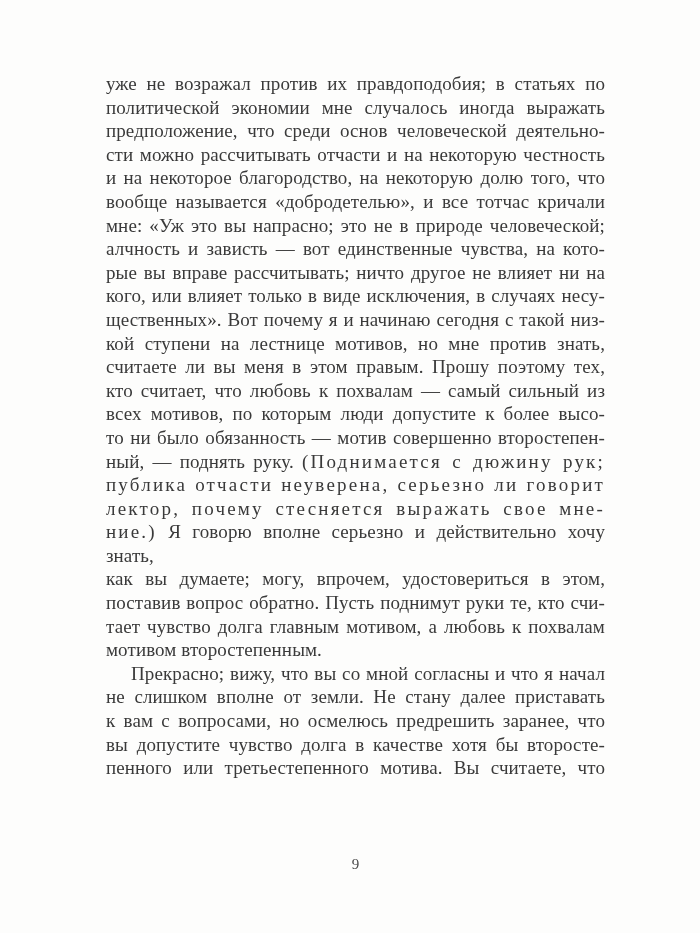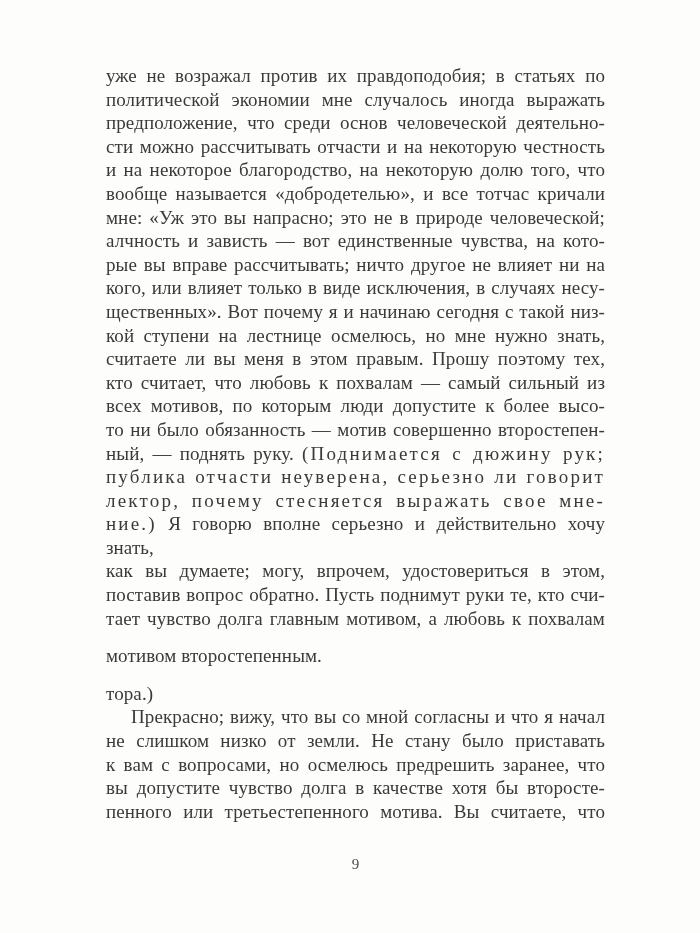--- a/index.html
+++ b/index.html
@@ -12,34 +12,33 @@
     width: 700px;
     height: 933px;
     background: #fdfdfc;
     overflow: hidden;
     font-family: "Liberation Serif", "DejaVu Serif", serif;
     color: #3a3a3a;
   }
   .text-block {
     position: absolute;
     left: 106px;
-    top: 64px;
+    top: 72px;
     width: 499px;
     font-size: 19px;
     line-height: 23.6px;
     letter-spacing: 0.1px;
   }
   .line {
     text-align: justify;
     text-align-last: justify;
     white-space: normal;
   }
   .line.last {
     text-align-last: left;
-    margin-top: 14px;
   }
   .line.indent {
     text-indent: 25px;
   }
   .spaced {
     letter-spacing: 2.2px;
   }
   .page-number {
     position: absolute;
     left: 106px;
@@ -59,34 +58,33 @@
       <div class="line"><span>политической экономии мне случалось иногда выражать</span></div>
       <div class="line"><span>предположение, что среди основ человеческой деятельно-</span></div>
       <div class="line"><span>сти можно рассчитывать отчасти и на некоторую честность</span></div>
       <div class="line"><span>и на некоторое благородство, на некоторую долю того, что</span></div>
       <div class="line"><span>вообще называется «добродетелью», и все тотчас кричали</span></div>
       <div class="line"><span>мне: «Уж это вы напрасно; это не в природе человеческой;</span></div>
       <div class="line"><span>алчность и зависть — вот единственные чувства, на кото-</span></div>
       <div class="line"><span>рые вы вправе рассчитывать; ничто другое не влияет ни на</span></div>
       <div class="line"><span>кого, или влияет только в виде исключения, в случаях несу-</span></div>
       <div class="line"><span>щественных». Вот почему я и начинаю сегодня с такой низ-</span></div>
-      <div class="line"><span>кой ступени на лестнице осмелюсь, но мне нужно знать,</span></div>
+      <div class="line"><span>кой ступени на лестнице мотивов, но мне против знать,</span></div>
       <div class="line"><span>считаете ли вы меня в этом правым. Прошу поэтому тех,</span></div>
       <div class="line"><span>кто считает, что любовь к похвалам — самый сильный из</span></div>
       <div class="line"><span>всех мотивов, по которым люди допустите к более высо-</span></div>
       <div class="line"><span>то ни было обязанность — мотив совершенно второстепен-</span></div>
       <div class="line"><span>ный, — поднять руку. </span><span class="spaced">(Поднимается с дюжину рук;</span></div>
       <div class="line"><span class="spaced">публика отчасти неуверена, серьезно ли говорит</span></div>
       <div class="line"><span class="spaced">лектор, почему стесняется выражать свое мне-</span></div>
       <div class="line"><span class="spaced">ние.)</span><span> Я говорю вполне серьезно и действительно хочу знать,</span></div>
       <div class="line"><span>как вы думаете; могу, впрочем, удостовериться в этом,</span></div>
       <div class="line"><span>поставив вопрос обратно. Пусть поднимут руки те, кто счи-</span></div>
       <div class="line"><span>тает чувство долга главным мотивом, а любовь к похвалам</span></div>
       <div class="line last"><span>мотивом второстепенным.</span></div>
-      <div class="line last"><span>тора.)</span></div>
       <div class="line indent"><span>Прекрасно; вижу, что вы со мной согласны и что я начал</span></div>
-      <div class="line"><span>не слишком низко от земли. Не стану было приставать</span></div>
+      <div class="line"><span>не слишком вполне от земли. Не стану далее приставать</span></div>
       <div class="line"><span>к вам с вопросами, но осмелюсь предрешить заранее, что</span></div>
       <div class="line"><span>вы допустите чувство долга в качестве хотя бы второсте-</span></div>
       <div class="line"><span>пенного или третьестепенного мотива. Вы считаете, что</span></div>
     </div>
   <div class="page-number">9</div>
 </div>
 
 </body></html>

